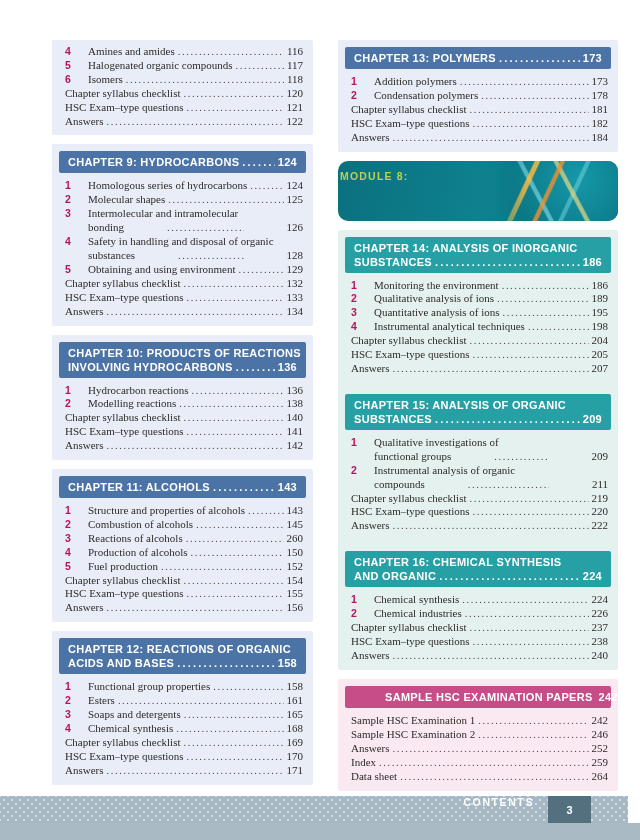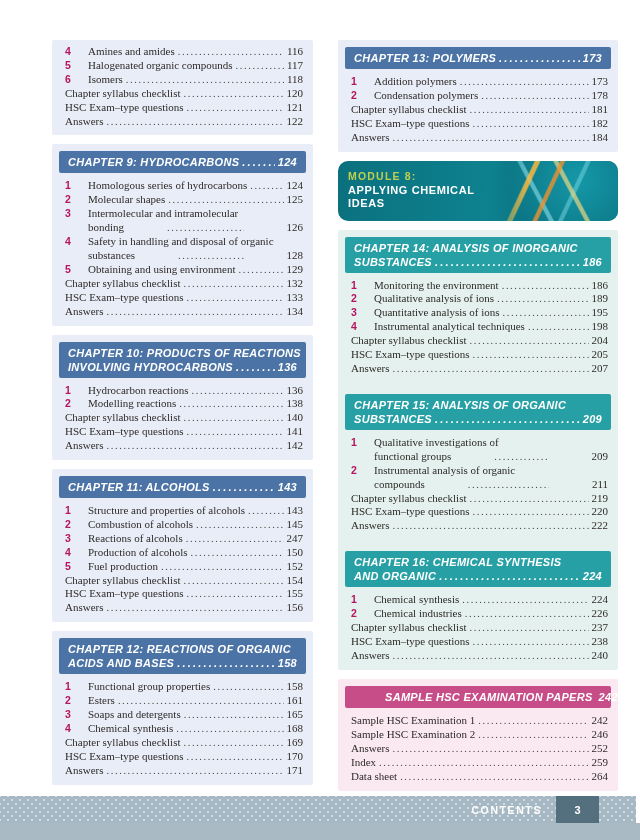--- a/index.html
+++ b/index.html
@@ -21,21 +21,21 @@
   .chap-header {
     margin:2px 7px 6px; padding:4px 9px; border-radius:2px;
     font-family:"Liberation Sans", sans-serif; font-weight:bold;
     font-size:11px; letter-spacing:.3px; color:#fff;
   }
   .panel-blue .chap-header { background:var(--blue_header,#4b73a5); }
   .panel-teal .chap-header { background:var(--teal_header,#27a0a5); }
   .panel-pink .chap-header { background:var(--pink_header,#c74d88);padding-left:40px; }
   .subsection + .subsection .chap-header { margin-top:18px; }
 
-  .hline { display:flex; align-items:flex-end; line-height:14px;font-style:italic; }
+  .hline { display:flex; align-items:flex-end; line-height:14px; }
   .htext { white-space:nowrap; }
   .hdots { flex:1 1 auto; overflow:hidden; white-space:nowrap; margin:0 3px; }
   .hdots::after { content:"........................................................................."; letter-spacing:2.2px; }
   .hpage { white-space:nowrap; }
 
   .toc-row {
     display:flex; align-items:baseline; padding:0 10px 0 13px;
     font-size:11px; line-height:13.9px; color:var(--text,#2e2b28);
   }
   .num {
@@ -47,43 +47,43 @@
   .label { white-space:nowrap; }
   .dots { flex:1 1 auto; overflow:hidden; white-space:nowrap; margin:0 3px; color:#46423e; }
   .dots::after { content:"........................................................................................"; letter-spacing:1.6px; font-size:10.5px; }
   .pg { white-space:nowrap; }
 
   .module-banner {
     position:relative; height:60px; margin:0 0 9px; border-radius:10px;
     background:linear-gradient(100deg, #0b707e 0%, var(--module_teal,#0e8290) 55%, #117e8c 100%);
     overflow:hidden;
   }
-  .module-text { position:relative; z-index:2; padding:9px 0 0 10px; font-family:"Liberation Sans", sans-serif; font-weight:bold; }
+  .module-text { position:relative; z-index:2; padding:9px 0 0 2px; font-family:"Liberation Sans", sans-serif; font-weight:bold; }
   .module-kicker { font-size:10.5px; letter-spacing:1.2px; color:var(--module_kicker,#bdd04e); }
   .module-title  { font-size:11px; letter-spacing:.6px; color:#ffffff; width:150px; line-height:13.5px; margin-top:2px; }
   .module-photo {
     position:absolute; z-index:1; top:0; right:0; bottom:0; width:47%;
     background:
       linear-gradient(90deg, var(--module_teal,#0e8290) 0%, rgba(14,130,144,0) 30%),
       linear-gradient(115deg, transparent 30%, rgba(247,186,66,.85) 31%, rgba(247,186,66,.85) 33.5%, transparent 34.5%),
       linear-gradient(115deg, transparent 46%, rgba(238,145,46,.8) 47%, rgba(238,145,46,.8) 49%, transparent 50%),
       linear-gradient(62deg, transparent 38%, rgba(150,230,238,.55) 39%, rgba(150,230,238,.55) 41%, transparent 42%),
       linear-gradient(62deg, transparent 60%, rgba(235,216,130,.7) 61%, rgba(235,216,130,.7) 63%, transparent 64%),
       linear-gradient(115deg, transparent 62%, rgba(120,215,225,.5) 63%, rgba(120,215,225,.5) 65%, transparent 66%),
       radial-gradient(circle at 70% 30%, #1598a8 0%, #0b7584 70%);
   }
 
   .footer-band {
-    position:absolute; left:0; right:4px; bottom:17px; height:27px;
+    position:absolute; left:0; right:12px; bottom:17px; height:27px;
     background-color:var(--footer_band,#a6b8c3);
     background-image:
       radial-gradient(rgba(255,255,255,.5) 1px, rgba(255,255,255,0) 1.4px),
       radial-gradient(rgba(255,255,255,.5) 1px, rgba(255,255,255,0) 1.4px);
     background-size:8px 8px; background-position:0 0, 4px 4px;
-    display:flex; align-items:center;margin-top:28px;
+    display:flex; align-items:flex-start;margin-top:28px;
   }
   .footer-label {
     margin-left:auto; margin-right:14px; color:#fff;
     font-family:"Liberation Sans", sans-serif; font-weight:bold;
     font-size:10.5px; letter-spacing:1.6px;
   }
   .footer-pagebox {
     width:43px; height:27px; margin-right:37px;
     background:var(--footer_pagebox,#54707f); color:#fff;
     display:flex; align-items:center; justify-content:center;
@@ -271,21 +271,21 @@
             <div class="toc-row">
     <span class="num">2</span>
     <span class="label">Combustion of alcohols</span>
     <span class="dots"></span>
     <span class="pg">145</span>
   </div>
             <div class="toc-row">
     <span class="num">3</span>
     <span class="label">Reactions of alcohols</span>
     <span class="dots"></span>
-    <span class="pg">247</span>
+    <span class="pg">260</span>
   </div>
             <div class="toc-row">
     <span class="num">4</span>
     <span class="label">Production of alcohols</span>
     <span class="dots"></span>
     <span class="pg">150</span>
   </div>
             <div class="toc-row">
     <span class="num">5</span>
     <span class="label">Fuel production</span>
@@ -409,21 +409,20 @@
 
     <span class="label">Answers</span>
     <span class="dots"></span>
     <span class="pg">184</span>
   </div>
           </div>
         </section>
         <div class="module-banner">
     <div class="module-text">
       <div class="module-kicker">MODULE 8:</div>
-      <div class="module-title">APPLYING CHEMICAL IDEAS</div>
     </div>
     <div class="module-photo"></div>
   </div>
         <section class="panel panel-teal">
           <div class="subsection">
             <header class="chap-header">
     <div class="hline hline1">
       <span class="htext">CHAPTER 14: ANALYSIS OF INORGANIC</span>
 
     </div>

